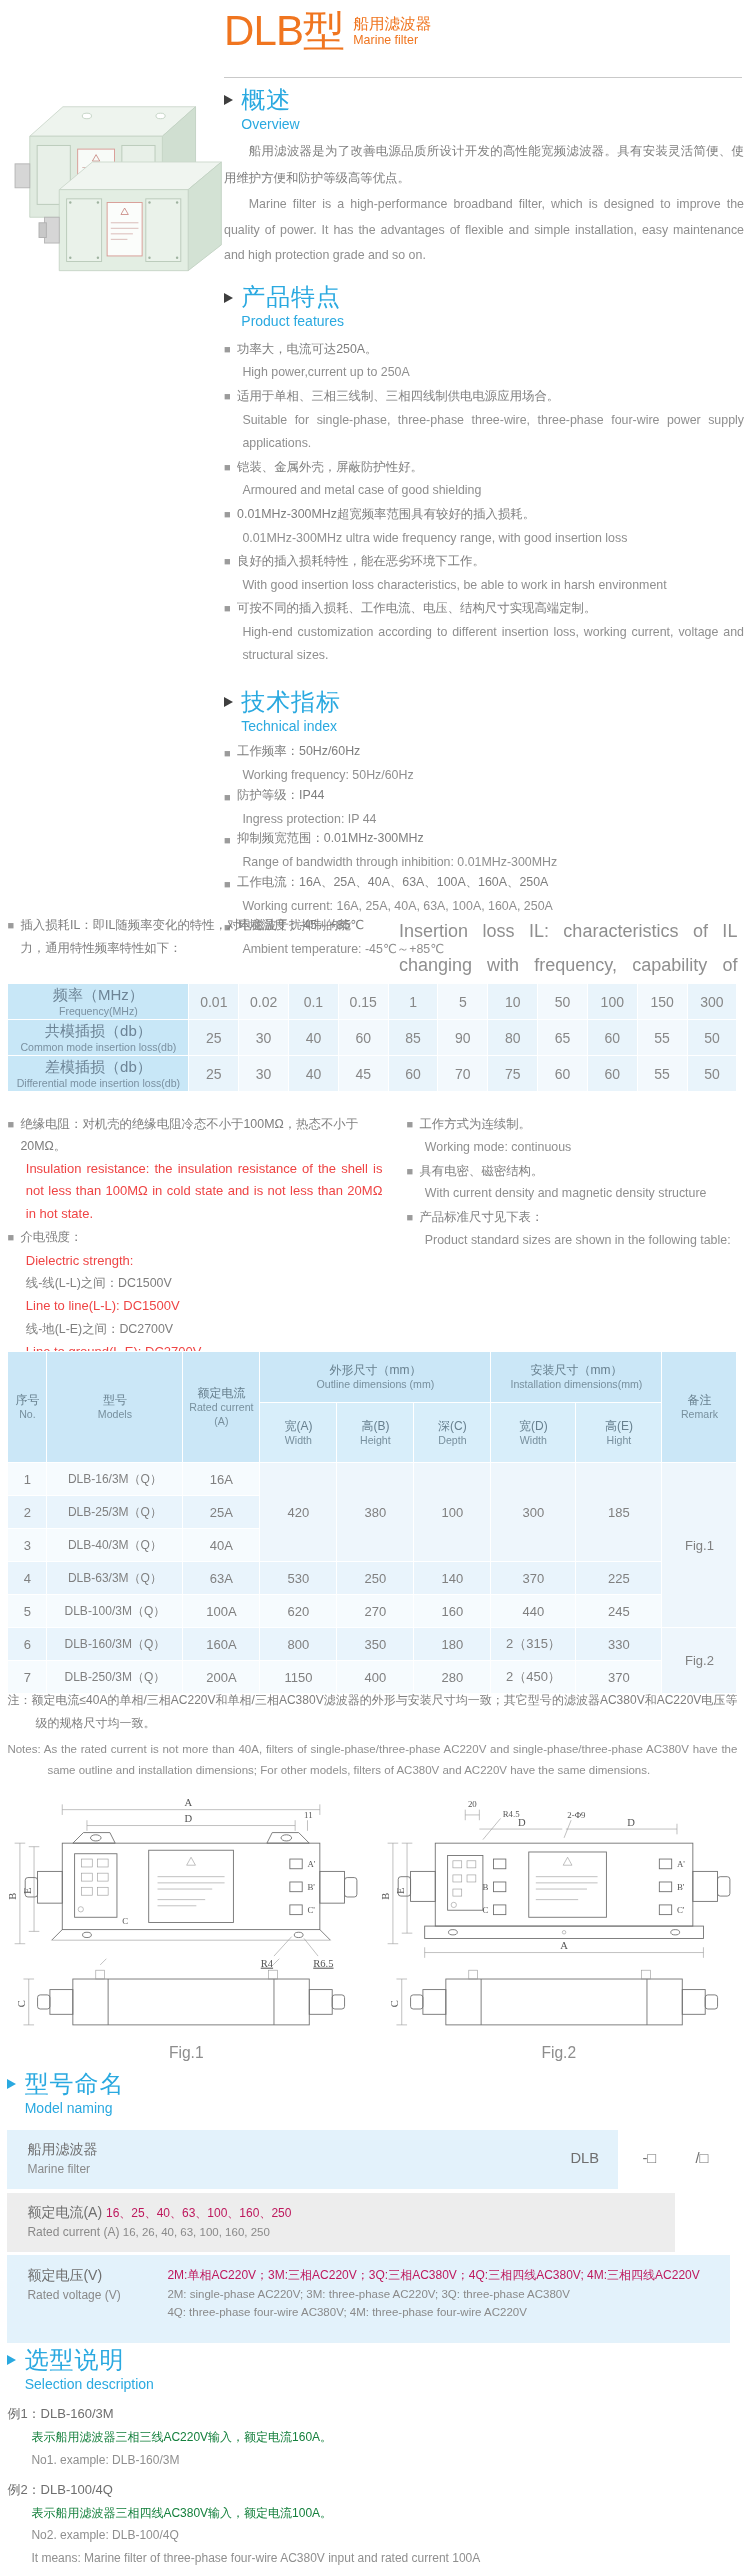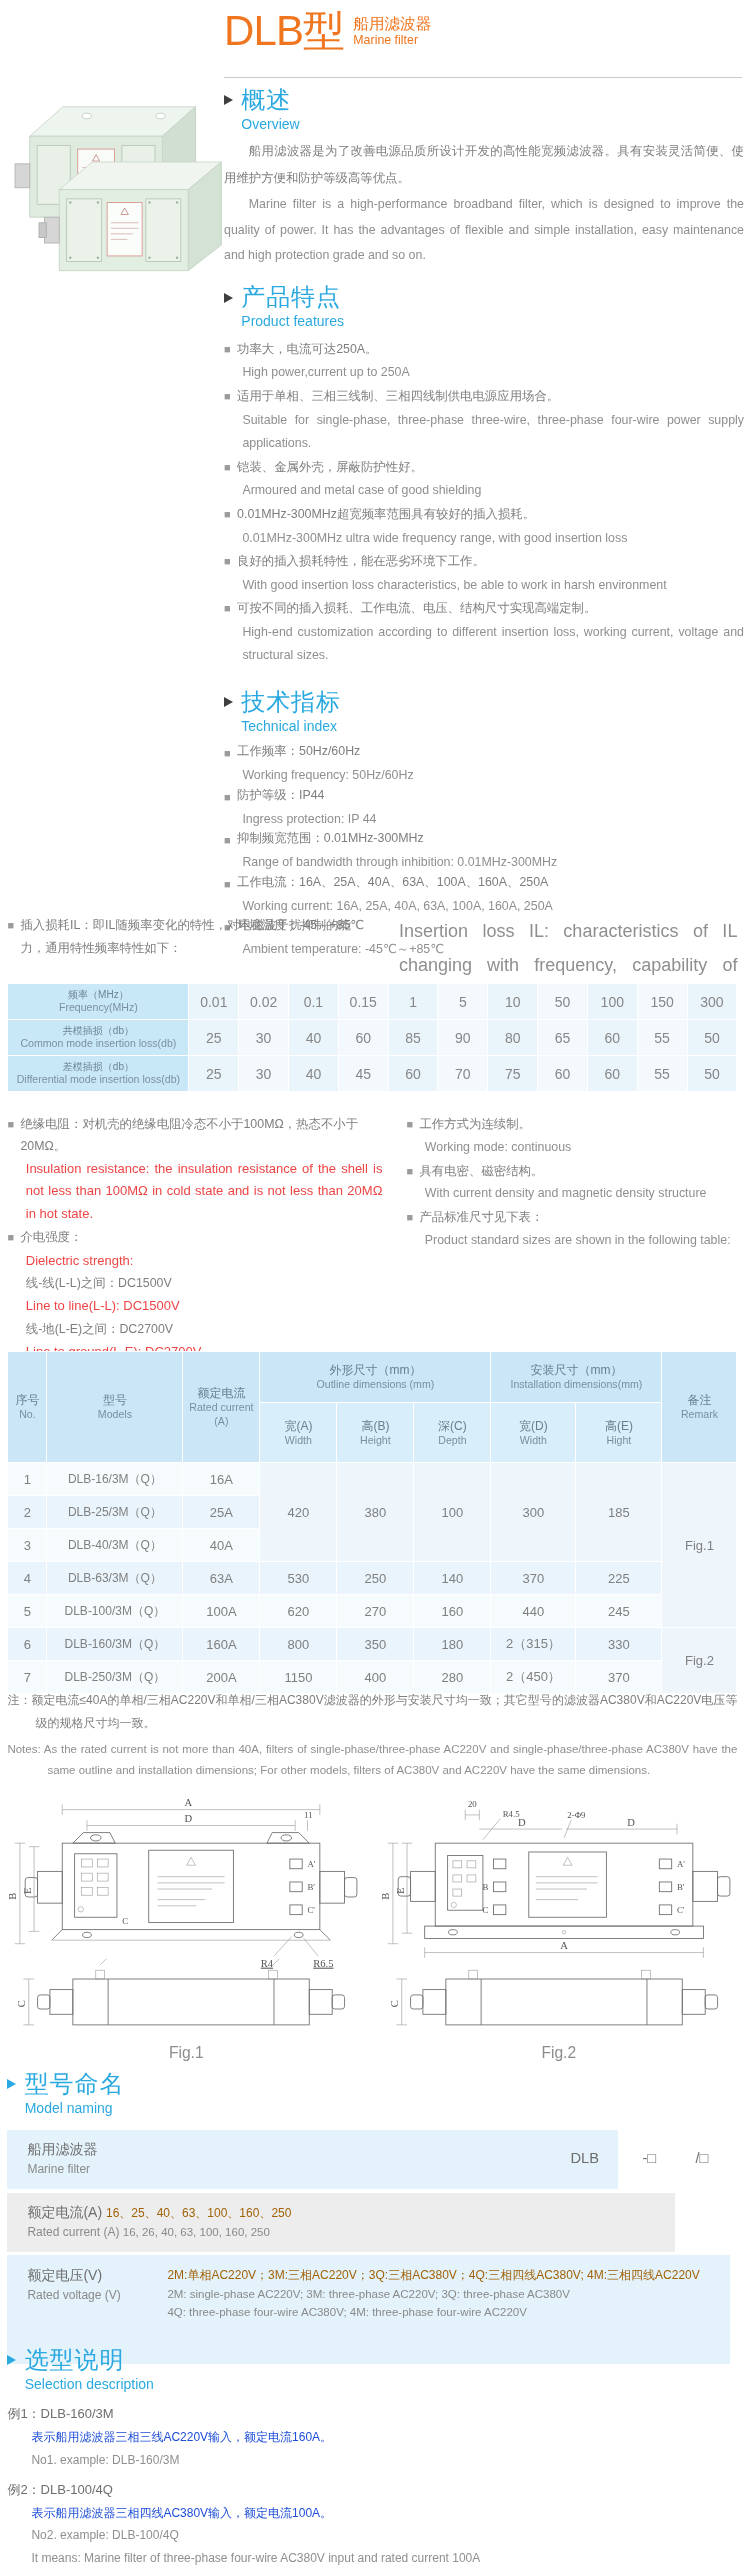--- a/index.html
+++ b/index.html
@@ -39,21 +39,21 @@
 
   
   .introrow{position:absolute;left:7.4px;top:914px;width:730px;display:flex;}
   .intro-left{width:366px;display:flex;font-size:12.4px;color:#7e7e7e;line-height:1.85;}
   .intro-right{width:339px;margin-left:26px;font-size:18px;color:#8f8f8f;line-height:1.9;text-align:justify;}
 
   table{border-collapse:collapse;}
   .freqtbl{position:absolute;left:7.4px;top:983px;width:730px;table-layout:fixed;}
   .freqtbl td{border:1.8px solid #fff;text-align:center;height:35px;padding:0;}
   .freqtbl .lab{width:180px;background:#c8e7f7;}
-  .fl-zh{font-size:10px;color:#6d8496;line-height:1.3;}
+  .fl-zh{font-size:15px;color:#6d8496;line-height:1.3;}
   .fl-en{font-size:10.6px;color:#7b91a1;line-height:1.25;}
   .freqtbl td.v{font-size:14px;color:#878787;}
   .freqtbl td.v:nth-child(even){background:#e9f4fb;}
   .freqtbl td.v:nth-child(odd){background:#f3f9fd;}
 
   .specs{position:absolute;left:7.4px;top:1113px;width:730px;display:flex;}
   .specs-left{width:375px;}
   .specs-right{width:331px;margin-left:24px;}
   .sline-zh{font-size:12.4px;color:#7e7e7e;line-height:1.85;padding-left:18.4px;}
   .sline-en{font-size:13px;color:#ef4444;line-height:1.75;padding-left:18.4px;}
@@ -86,40 +86,40 @@
   .dwg-thin{stroke:#9a9a9a;stroke-width:0.7;fill:none;}
   .dim{font-family:"Liberation Serif","DejaVu Serif",serif;font-size:12px;fill:#555;}
   .dims{font-family:"Liberation Serif","DejaVu Serif",serif;font-size:10px;fill:#555;}
 
   
   .naming{position:absolute;left:7.4px;top:2070px;width:730px;}
   .nbox{position:relative;margin-top:13px;}
   .nrow{box-sizing:border-box;padding:9.2px 0 9.2px 20px;}
   .nrow1{width:611px;height:59px;background:#e3f2fb;}
   .nrow2{width:668px;height:59px;background:#ededed;margin-top:3.7px;}
-  .nrow3{width:723px;height:109px;background:#e3f2fb;margin-top:3.7px;}
+  .nrow3{width:723px;height:88px;background:#e3f2fb;margin-top:3.7px;}
   .nl-zh{font-size:14px;color:#6f6f6f;line-height:1.5;}
   .nl-en{font-size:12px;color:#8a8a8a;line-height:1.5;}
-  .nval-zh{font-size:12px;color:#a16207;}
+  .nval-zh{font-size:12px;color:#be185d;}
   .nval-en{font-size:11.5px;color:#8a8a8a;}
   .tk{position:absolute;top:20px;font-size:14.7px;color:#6f6f6f;}
   .tk-base{left:563px;}
   .tk-cur{left:635px;}
   .tk-volt{left:688px;}
   .nrow3{display:flex;}
   .n3-label{width:140px;flex:0 0 auto;}
   .n3-vals{flex:1;}
   .n3-vals .nval-zh{line-height:1.7;}
   .n3-vals .nval-en{line-height:1.6;}
 
   
   .selection{position:absolute;left:7.4px;top:2346px;width:730px;}
   .ex{margin-top:11px;}
   .ex-title{font-size:13px;color:#6e6e6e;line-height:1.5;}
-  .ex-line{font-size:12px;color:#1d4ed8;line-height:1.5;margin-top:4.6px;padding-left:24px;}
+  .ex-line{font-size:12px;color:#15803d;line-height:1.5;margin-top:4.6px;padding-left:24px;}
   .ex-line.en{color:#8f8f8f;}
 </style>
 </head>
 <body>
 
 <div class="page">
 
   <div class="hdr">
     <div class="hdr-row">
       <div class="hdr-title">DLB型</div>

